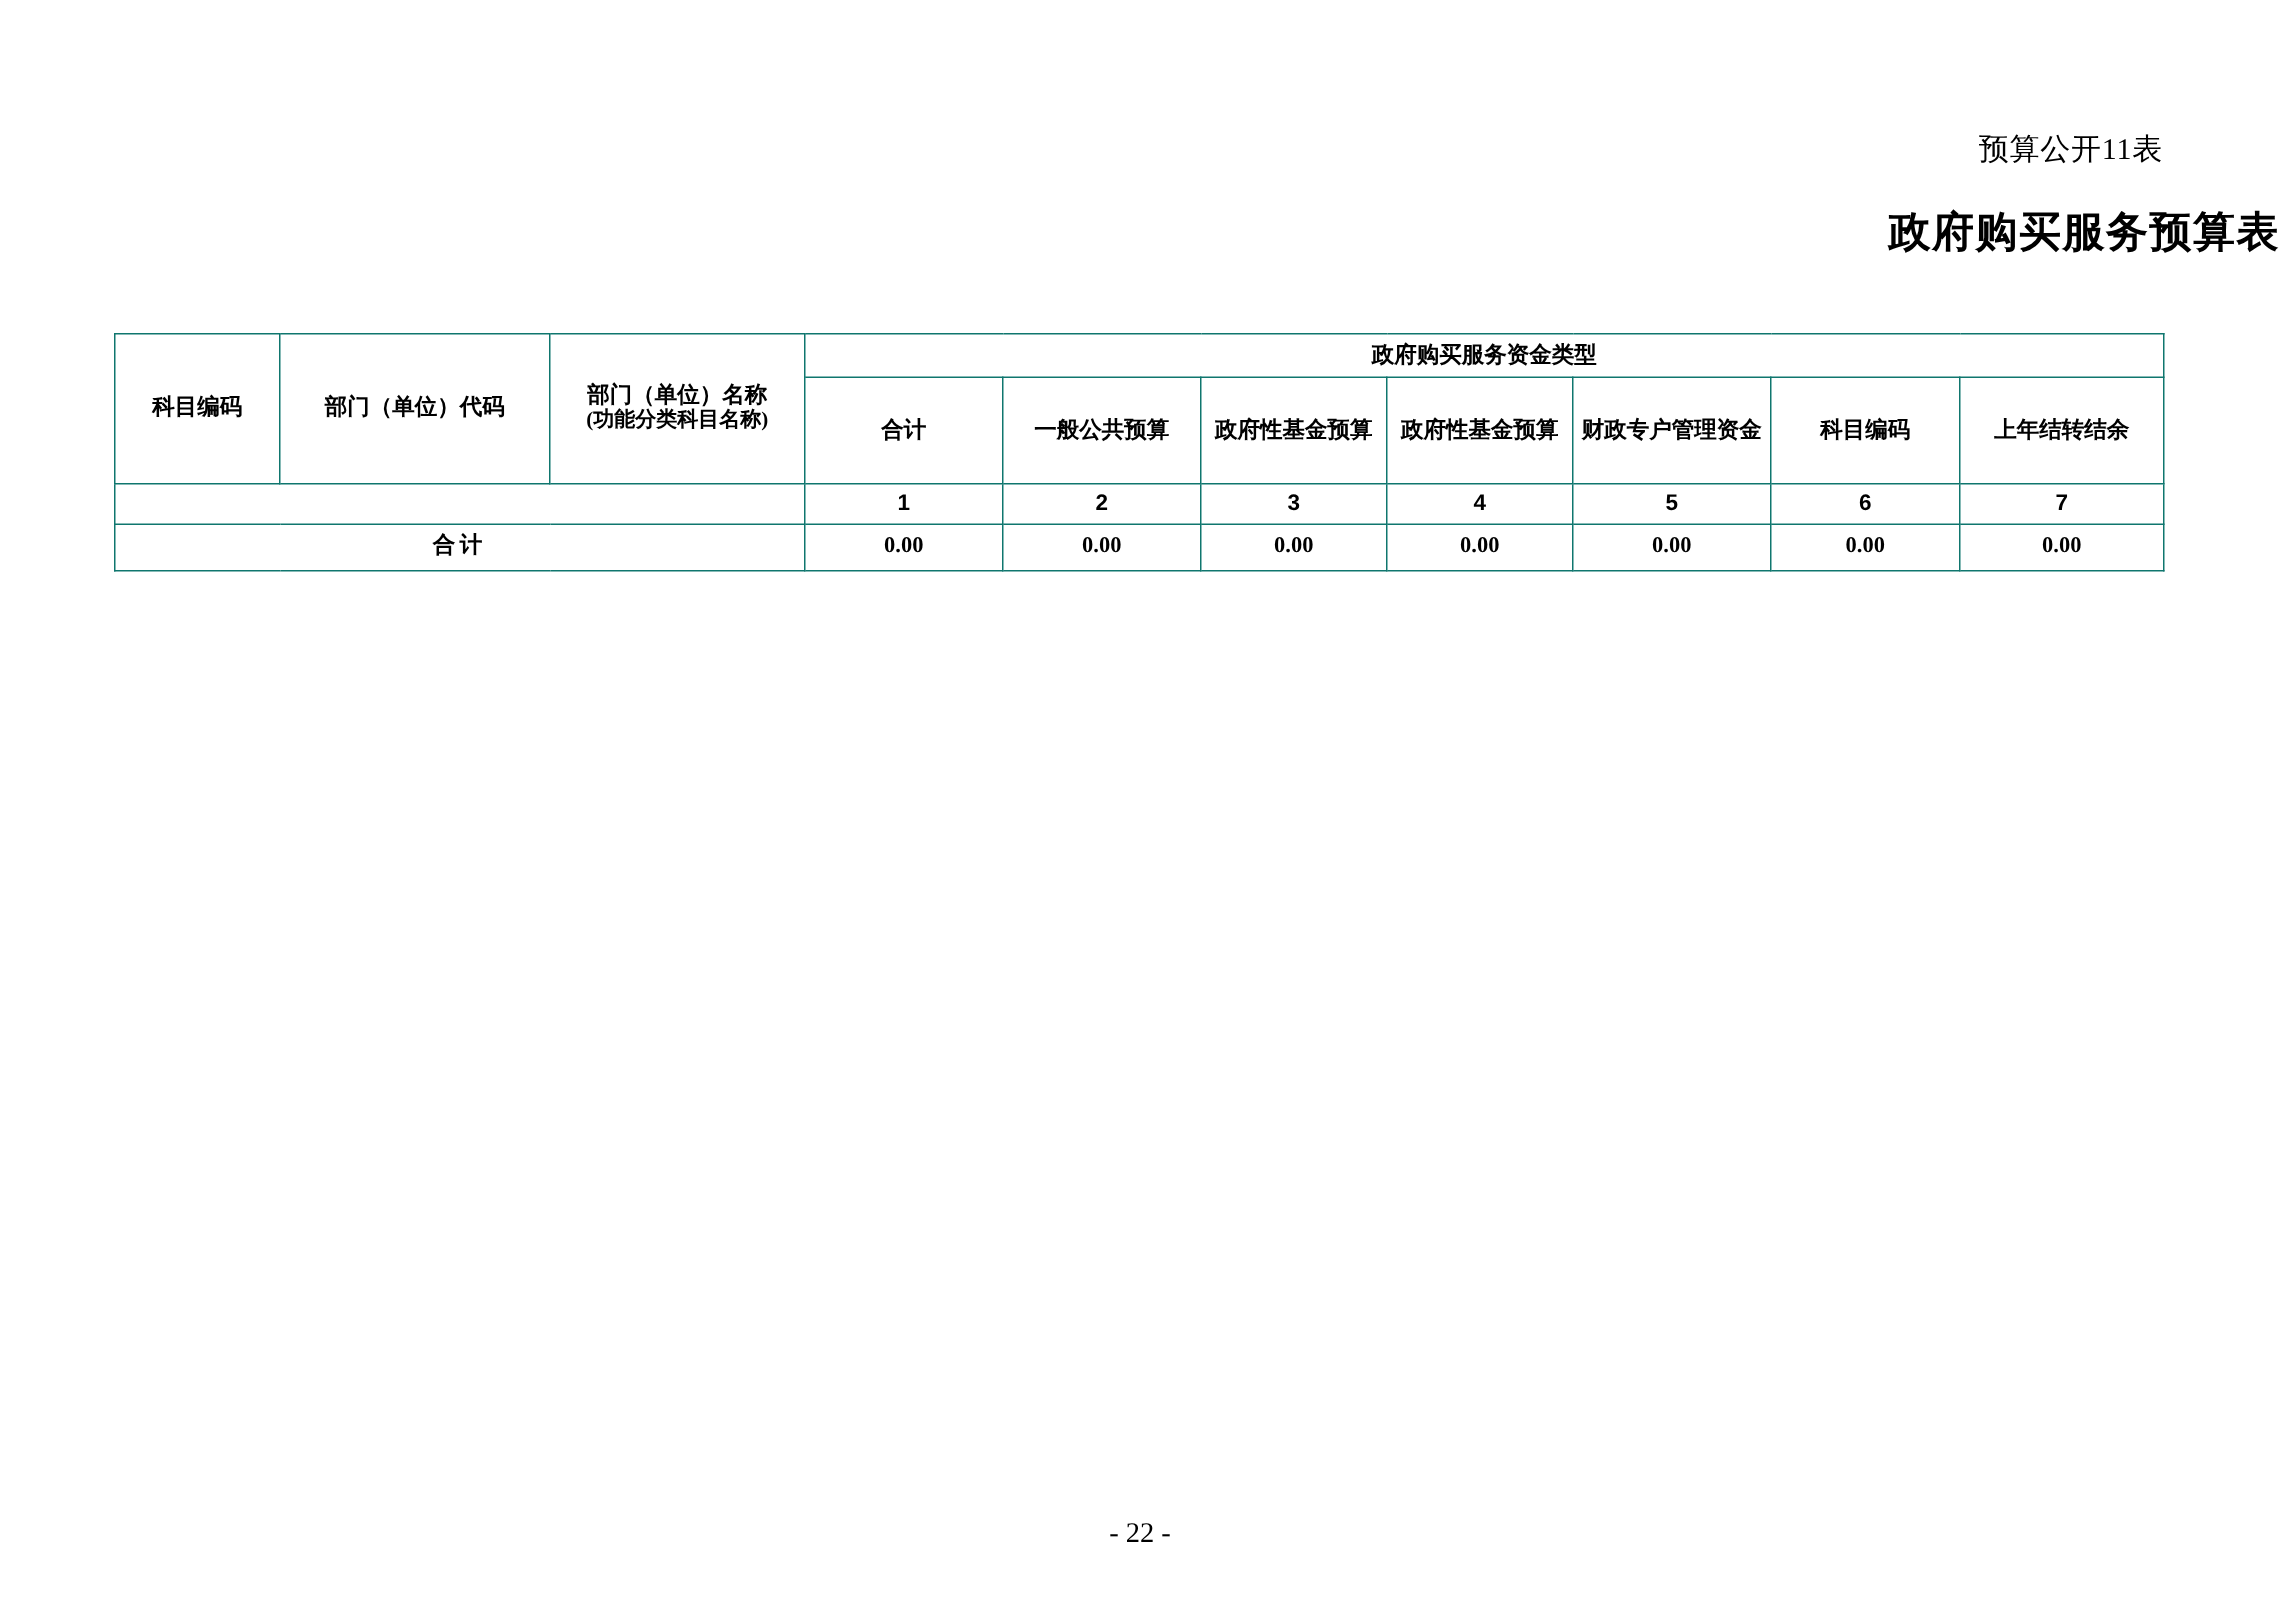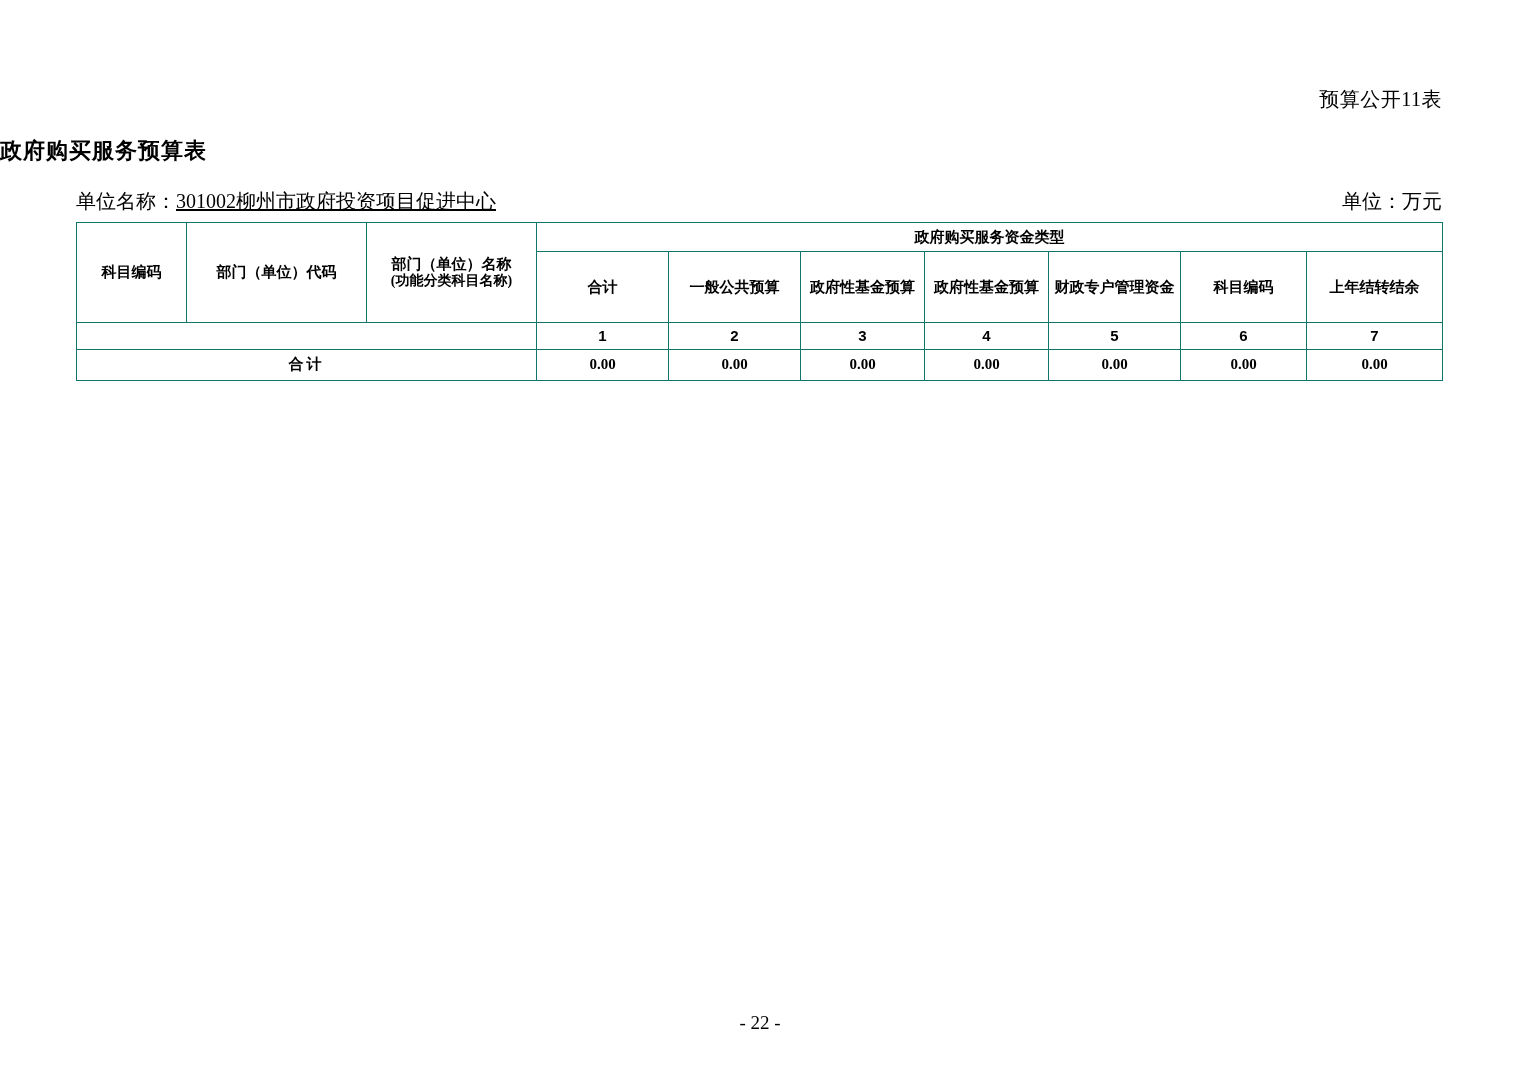--- a/index.html
+++ b/index.html
@@ -26,22 +26,22 @@
     right: 78px;
     font-size: 20px;
     font-family: "Liberation Serif", serif;
     letter-spacing: 0.5px;
   }
   .doc-title {
     position: absolute;
     top: 136px;
     left: 0;
     width: 1520px;
-    text-align: left;
-    font-size: 22px;
+    text-align: right;
+    font-size: 28px;
     font-weight: bold;
     font-family: "Liberation Sans", sans-serif;
     letter-spacing: 1px;
   }
   .meta-row {
     position: absolute;
     top: 188px;
     left: 76px;
     width: 1366px;
     height: 26px;
@@ -139,24 +139,20 @@
 </style>
 </head>
 <body>
 
 <div class="page">
 
   <div class="doc-tag">预算公开11表</div>
 
   <div class="doc-title">政府购买服务预算表</div>
 
-  <div class="meta-row">
-    <div class="meta-left"><span>单位名称：</span><span class="unit-value">301002柳州市政府投资项目促进中心</span></div>
-    <div class="meta-right">单位：万元</div>
-  </div>
 
   <table class="budget">
     <colgroup>
       <col style="width:110px">
       <col style="width:180px">
       <col style="width:170px">
       <col style="width:132px">
       <col style="width:132px">
       <col style="width:124px">
       <col style="width:124px">

